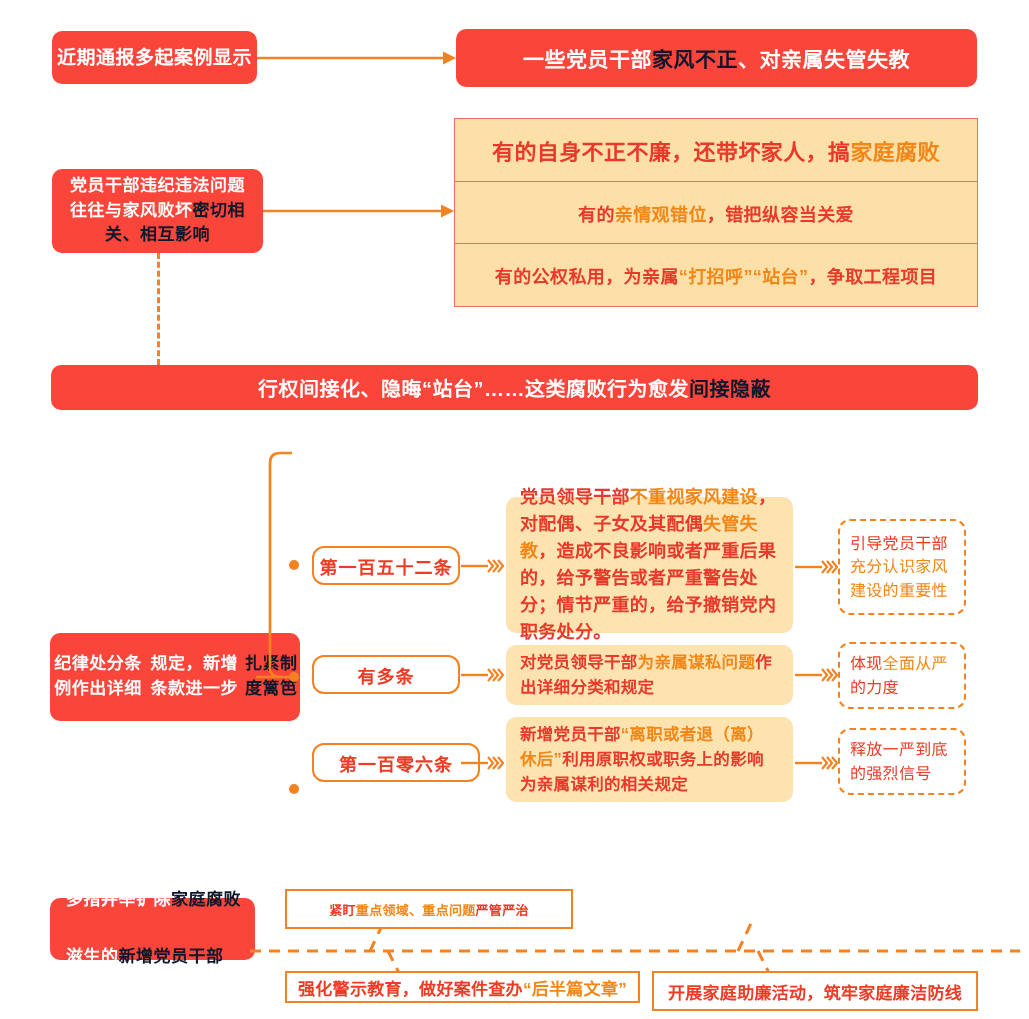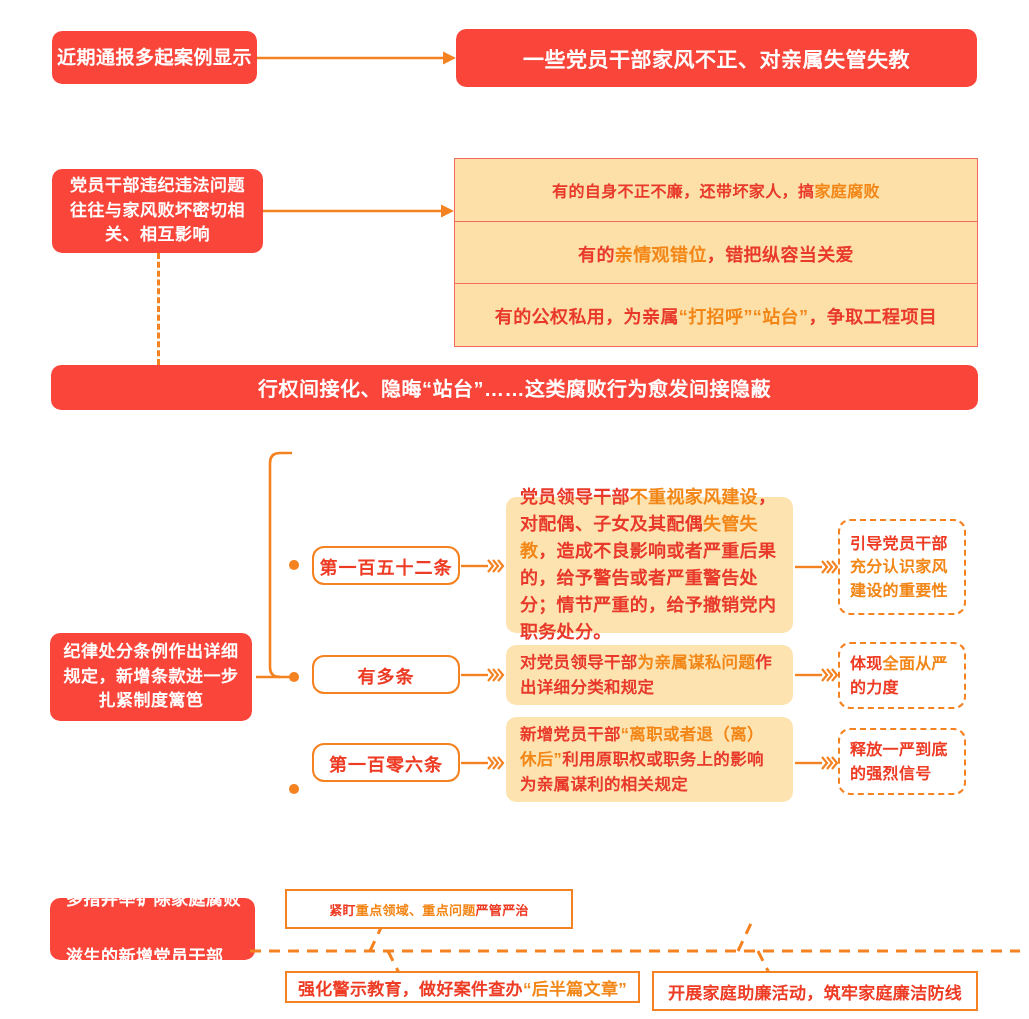--- a/index.html
+++ b/index.html
@@ -28,21 +28,21 @@
   }
   .red-banner{
     background:#F9453A;
     border-radius:10px;
     color:#ffffff;
     font-weight:bold;
     display:flex;align-items:center;justify-content:center;
     text-align:center;
     letter-spacing:.5px;
   }
-  .hl-y{color:#ffffff;}
+  .hl-y{color:#0f172a;}
   .hl-o{color:#F28617;}
 
   
   .tbl{
     background:#FCE0A8;
     border:1.5px solid #F26B5E;
     display:flex;align-items:center;justify-content:center;
     color:#E8392B;font-weight:bold;text-align:center;
     letter-spacing:.4px;
   }
@@ -68,21 +68,21 @@
     display:flex;align-items:center;justify-content:center;
     text-align:center;
     letter-spacing:1px;
   }
 
   
   .dashed-box{
     background:#ffffff;
     border:2.5px dashed #F58220;
     border-radius:12px;
-    color:#EE3B24;font-weight:bold;
+    color:#EE3B24;font-weight:normal;
     padding:8px 10px;
     line-height:1.45;
     display:flex;align-items:center;
     letter-spacing:.3px;
   }
 
   
   .measure{
     background:#ffffff;
     border:2.5px solid #F58220;
@@ -123,58 +123,58 @@
     <div><span>往往与家风败坏</span><span class="hl-y">密切相</span></div>
     <div class="hl-y">关、相互影响</div>
   </div>
 
   <svg class="conn" style="left:263px;top:200px;width:192px;height:22px;" viewBox="0 0 192 22">
     <line x1="0" y1="11" x2="178" y2="11" stroke="#F58220" stroke-width="2.6"></line>
     <polygon points="178,4.5 191,11 178,17.5" fill="#F58220"></polygon>
   </svg>
 
   <div class="abs" style="left:454px;top:118px;width:524px;height:185px;">
-    <div class="tbl" style="height:62px;font-size:16px;margin-top:40px;">
+    <div class="tbl" style="height:62px;font-size:22px;">
       <span><span>有的自身不正不廉，还带坏家人，搞</span><span class="hl-o">家庭腐败</span><span></span></span>
     </div>
     <div class="tbl" style="height:61px;font-size:18px;">
       <span><span>有的</span><span class="hl-o">亲情观错位</span><span>，错把纵容当关爱</span></span>
     </div>
     <div class="tbl" style="height:62px;font-size:18px;">
       <span><span>有的公权私用，为亲属</span><span class="hl-o">“打招呼”“站台”</span><span>，争取工程项目</span></span>
     </div>
   </div>
 
   <div class="abs v-dash" style="left:157px;top:253px;height:112px;"></div>
 
   <div class="abs red-banner" style="left:51px;top:365px;width:927px;height:45px;font-size:20px;">
     <span><span>行权间接化、隐晦“站台”……这类腐败行为愈发</span><span class="hl-y">间接隐蔽</span></span>
   </div>
 
-  <div class="abs red-box" style="left:50px;top:633px;width:202px;height:88px;font-size:17px;flex-direction:column;">
+  <div class="abs red-box" style="left:50px;top:633px;width:250px;height:88px;font-size:17px;flex-direction:row;">
     <div>纪律处分条例作出详细</div>
     <div>规定，新增条款进一步</div>
     <div class="hl-y">扎紧制度篱笆</div>
   </div>
 
   <svg class="conn" style="left:256px;top:550px;width:60px;height:230px;" viewBox="0 0 60 230">
     <path d="M0,127 L36,127" stroke="#F58220" stroke-width="2.6" fill="none"></path>
     <path d="M36,15 L24,15 Q14,15 14,25 L14,229 Q14,239 24,239" transform="translate(0,-112)" stroke="#F58220" stroke-width="2.6" fill="none"></path>
     <circle cx="38" cy="15" r="5" fill="#F58220"></circle>
     <circle cx="38" cy="127" r="5" fill="#F58220"></circle>
     <circle cx="38" cy="239" r="5" fill="#F58220"></circle>
   </svg>
 
   <div class="abs pill" style="left:312px;top:546px;width:148px;height:39px;font-size:18px;">
     <span>第一百五十二条</span>
   </div>
   <div class="abs pill" style="left:312px;top:655px;width:148px;height:39px;font-size:18px;">
     <span>有多条</span>
   </div>
-  <div class="abs pill" style="left:312px;top:743px;width:148px;height:39px;font-size:18px;">
+  <div class="abs pill" style="left:312px;top:743px;width:168px;height:39px;font-size:18px;">
     <span>第一百零六条</span>
   </div>
 
   <svg class="conn" style="left:461px;top:558px;width:44px;height:16px;" viewBox="0 0 44 16">
     <line x1="0" y1="8" x2="27" y2="8" stroke="#F58220" stroke-width="2.4"></line>
     <path d="M27,2 L32,8 L27,14 M32,2 L37,8 L32,14 M37,2 L42,8 L37,14" stroke="#F58220" stroke-width="2.2" fill="none"></path>
   </svg>
   <svg class="conn" style="left:461px;top:667px;width:44px;height:16px;" viewBox="0 0 44 16">
     <line x1="0" y1="8" x2="27" y2="8" stroke="#F58220" stroke-width="2.4"></line>
     <path d="M27,2 L32,8 L27,14 M32,2 L37,8 L32,14 M37,2 L42,8 L37,14" stroke="#F58220" stroke-width="2.2" fill="none"></path>

